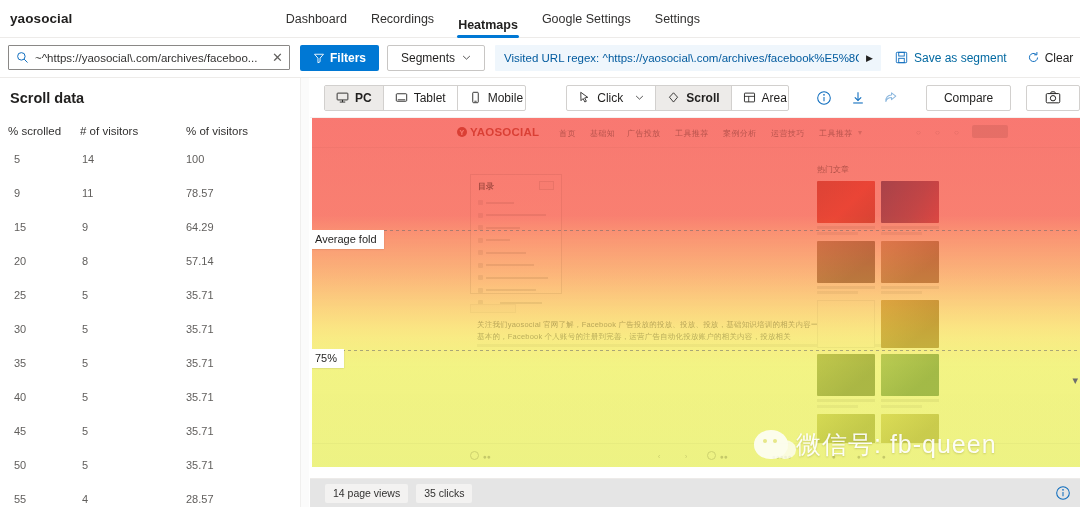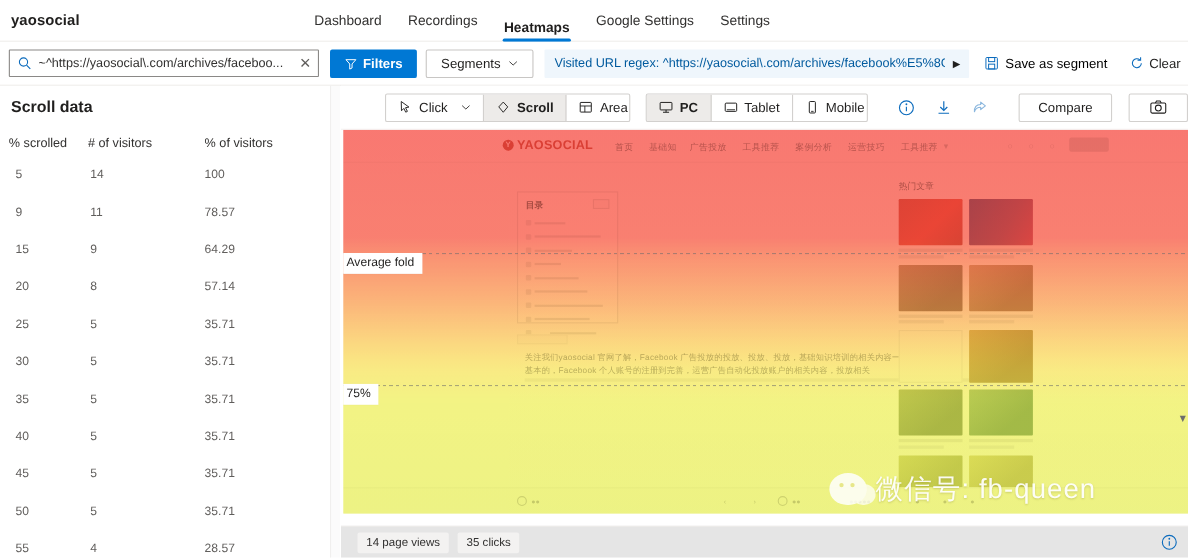--- a/index.html
+++ b/index.html
@@ -71,21 +71,21 @@
     display:flex; align-items:center; padding:0 8px 0 9px; gap:7px;
     max-width:390px; cursor:pointer; border-radius:1px;
   }
   #urlpill .txt {
     font-size:11.5px; color:#005a9e; white-space:nowrap;
     overflow:hidden; text-overflow:clip; max-width:355px;
   }
   #urlpill .play { color:#201f1e; font-size:9px; }
   #savesegment {
     margin-left:14px; display:flex; align-items:center; gap:6px;
-    font-size:12px; color:#000000; cursor:pointer;
+    font-size:12px; color:#0369a1; cursor:pointer;
   }
   #clearbtn {
     margin-left:20px; display:flex; align-items:center; gap:5px;
     font-size:12px; color:#201f1e; cursor:pointer;
   }
 
   
   #leftpanel {
     position:absolute; left:0; top:78px; width:300px; height:429px;
     background:#fff; overflow:hidden;
@@ -474,20 +474,51 @@
 </div>
 
 <div id="lscroll">
   <div id="lthumb"></div>
 </div>
 
 <div id="main">
 
   <div id="maintoolbar">
 
+    <div class="segctl" id="devgroup">
+      <div class="seg on">
+        <span>
+          <svg width="13" height="13" viewBox="0 0 16 16">
+              <rect x="1.4" y="2.6" width="13.2" height="8.4" rx=".8" fill="none" stroke="#201f1e" stroke-width="1.1"></rect>
+              <line x1="4.6" y1="13.6" x2="11.4" y2="13.6" stroke="#201f1e" stroke-width="1.1"></line>
+              <line x1="8" y1="11" x2="8" y2="13.6" stroke="#201f1e" stroke-width="1.1"></line>
+            </svg>
+        </span>
+        <span>PC</span>
+      </div>
+      <div class="seg">
+        <span>
+          <svg width="13" height="13" viewBox="0 0 16 16">
+              <rect x="1.6" y="3.4" width="12.8" height="9.2" rx="1" fill="none" stroke="#201f1e" stroke-width="1.1"></rect>
+              <line x1="3.4" y1="10.8" x2="12.6" y2="10.8" stroke="#201f1e" stroke-width="1"></line>
+            </svg>
+        </span>
+        <span>Tablet</span>
+      </div>
+      <div class="seg">
+        <span>
+          <svg width="13" height="13" viewBox="0 0 16 16">
+              <rect x="4.6" y="1.6" width="6.8" height="12.8" rx="1" fill="none" stroke="#201f1e" stroke-width="1.1"></rect>
+              <line x1="6.6" y1="12.6" x2="9.4" y2="12.6" stroke="#201f1e" stroke-width="1"></line>
+            </svg>
+        </span>
+        <span>Mobile</span>
+      </div>
+    </div>
+
     <div class="segctl" id="modegroup">
       <div class="seg">
         <span>
           <svg width="13" height="13" viewBox="0 0 16 16">
               <path d="M3.4 1.6l8.6 6.2-3.8.7 2.1 4.1-1.9.9-2.1-4.2-2.6 2.6z" fill="none" stroke="#201f1e" stroke-width="1.05" stroke-linejoin="round"></path>
             </svg>
         </span>
         <span>Click</span>
         <span style="margin-left:6px">
           <svg width="9" height="9" viewBox="0 0 12 12">
@@ -505,51 +536,20 @@
       </div>
       <div class="seg">
         <span>
           <svg width="13" height="13" viewBox="0 0 16 16">
               <rect x="1.8" y="2.6" width="12.4" height="10.8" rx=".7" fill="none" stroke="#201f1e" stroke-width="1.1"></rect>
               <line x1="1.8" y1="6.6" x2="14.2" y2="6.6" stroke="#201f1e" stroke-width="1"></line>
               <line x1="7" y1="6.6" x2="7" y2="13.4" stroke="#201f1e" stroke-width="1"></line>
             </svg>
         </span>
         <span>Area</span>
-      </div>
-    </div>
-
-    <div class="segctl" id="devgroup">
-      <div class="seg on">
-        <span>
-          <svg width="13" height="13" viewBox="0 0 16 16">
-              <rect x="1.4" y="2.6" width="13.2" height="8.4" rx=".8" fill="none" stroke="#201f1e" stroke-width="1.1"></rect>
-              <line x1="4.6" y1="13.6" x2="11.4" y2="13.6" stroke="#201f1e" stroke-width="1.1"></line>
-              <line x1="8" y1="11" x2="8" y2="13.6" stroke="#201f1e" stroke-width="1.1"></line>
-            </svg>
-        </span>
-        <span>PC</span>
-      </div>
-      <div class="seg">
-        <span>
-          <svg width="13" height="13" viewBox="0 0 16 16">
-              <rect x="1.6" y="3.4" width="12.8" height="9.2" rx="1" fill="none" stroke="#201f1e" stroke-width="1.1"></rect>
-              <line x1="3.4" y1="10.8" x2="12.6" y2="10.8" stroke="#201f1e" stroke-width="1"></line>
-            </svg>
-        </span>
-        <span>Tablet</span>
-      </div>
-      <div class="seg">
-        <span>
-          <svg width="13" height="13" viewBox="0 0 16 16">
-              <rect x="4.6" y="1.6" width="6.8" height="12.8" rx="1" fill="none" stroke="#201f1e" stroke-width="1.1"></rect>
-              <line x1="6.6" y1="12.6" x2="9.4" y2="12.6" stroke="#201f1e" stroke-width="1"></line>
-            </svg>
-        </span>
-        <span>Mobile</span>
       </div>
     </div>
 
     <div class="iconbtn" id="infobtn">
       <svg width="16" height="16" viewBox="0 0 18 18">
           <circle cx="9" cy="9" r="7.1" fill="none" stroke="#0b6bbd" stroke-width="1.15"></circle>
           <circle cx="9" cy="5.4" r=".95" fill="#0b6bbd"></circle>
           <line x1="9" y1="7.8" x2="9" y2="12.6" stroke="#0b6bbd" stroke-width="1.15"></line>
         </svg>
     </div>

